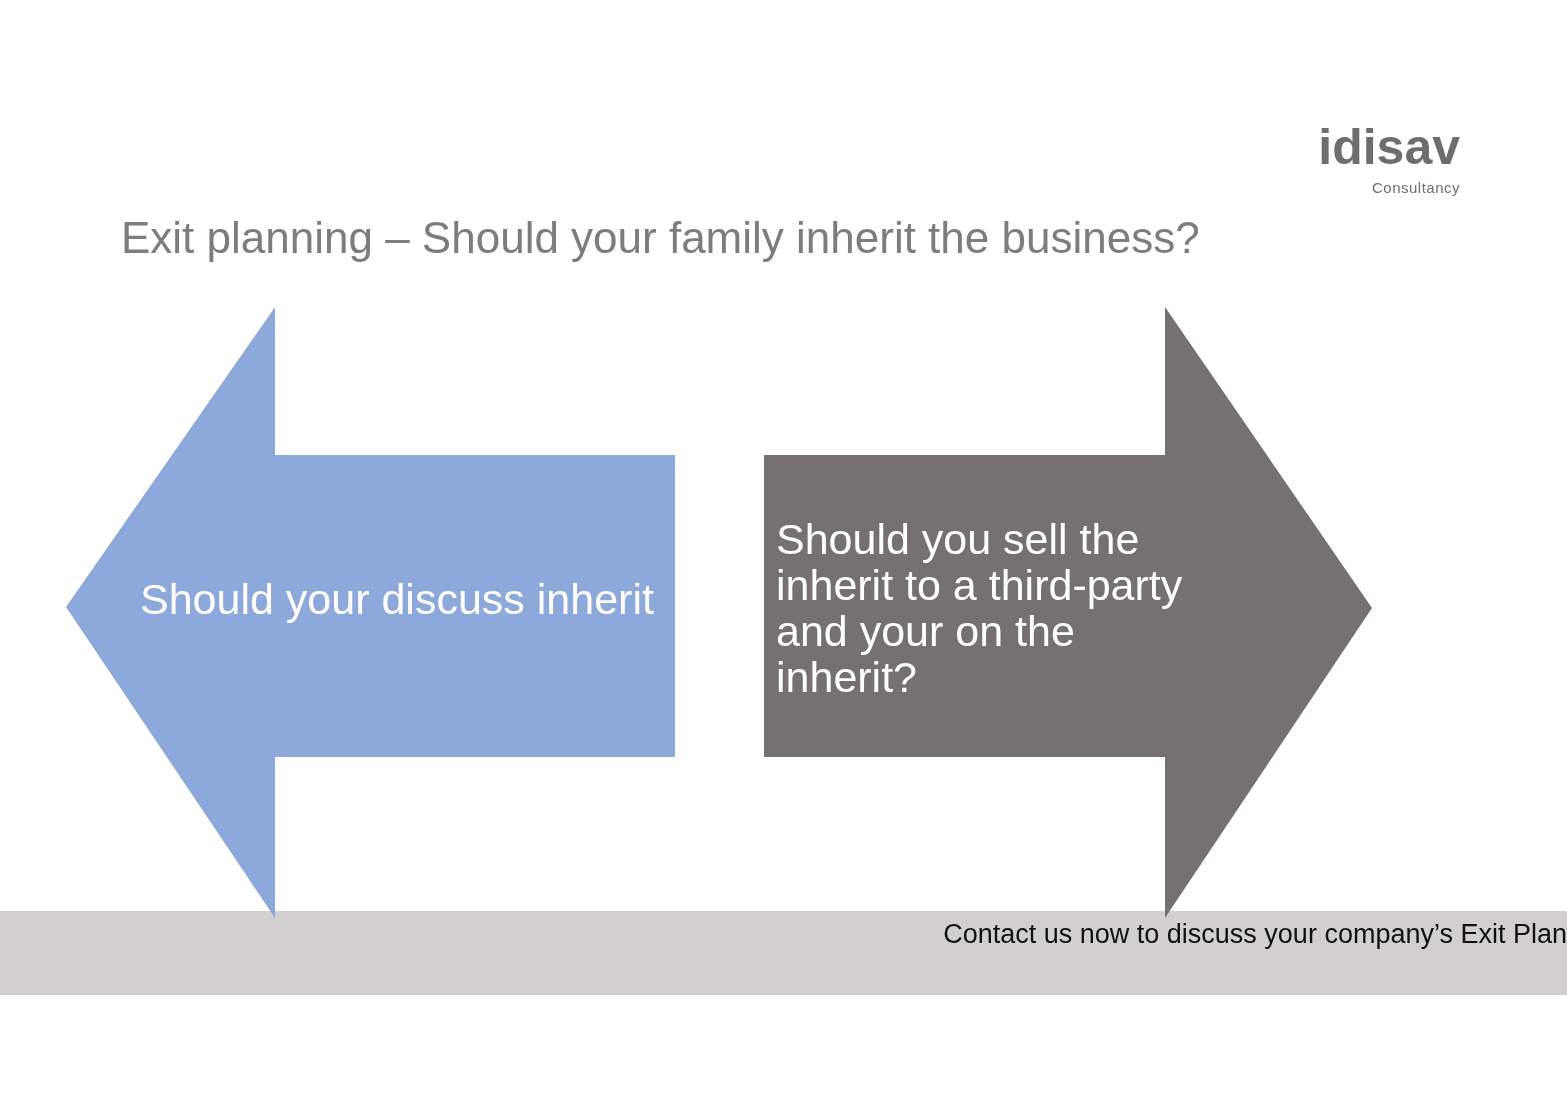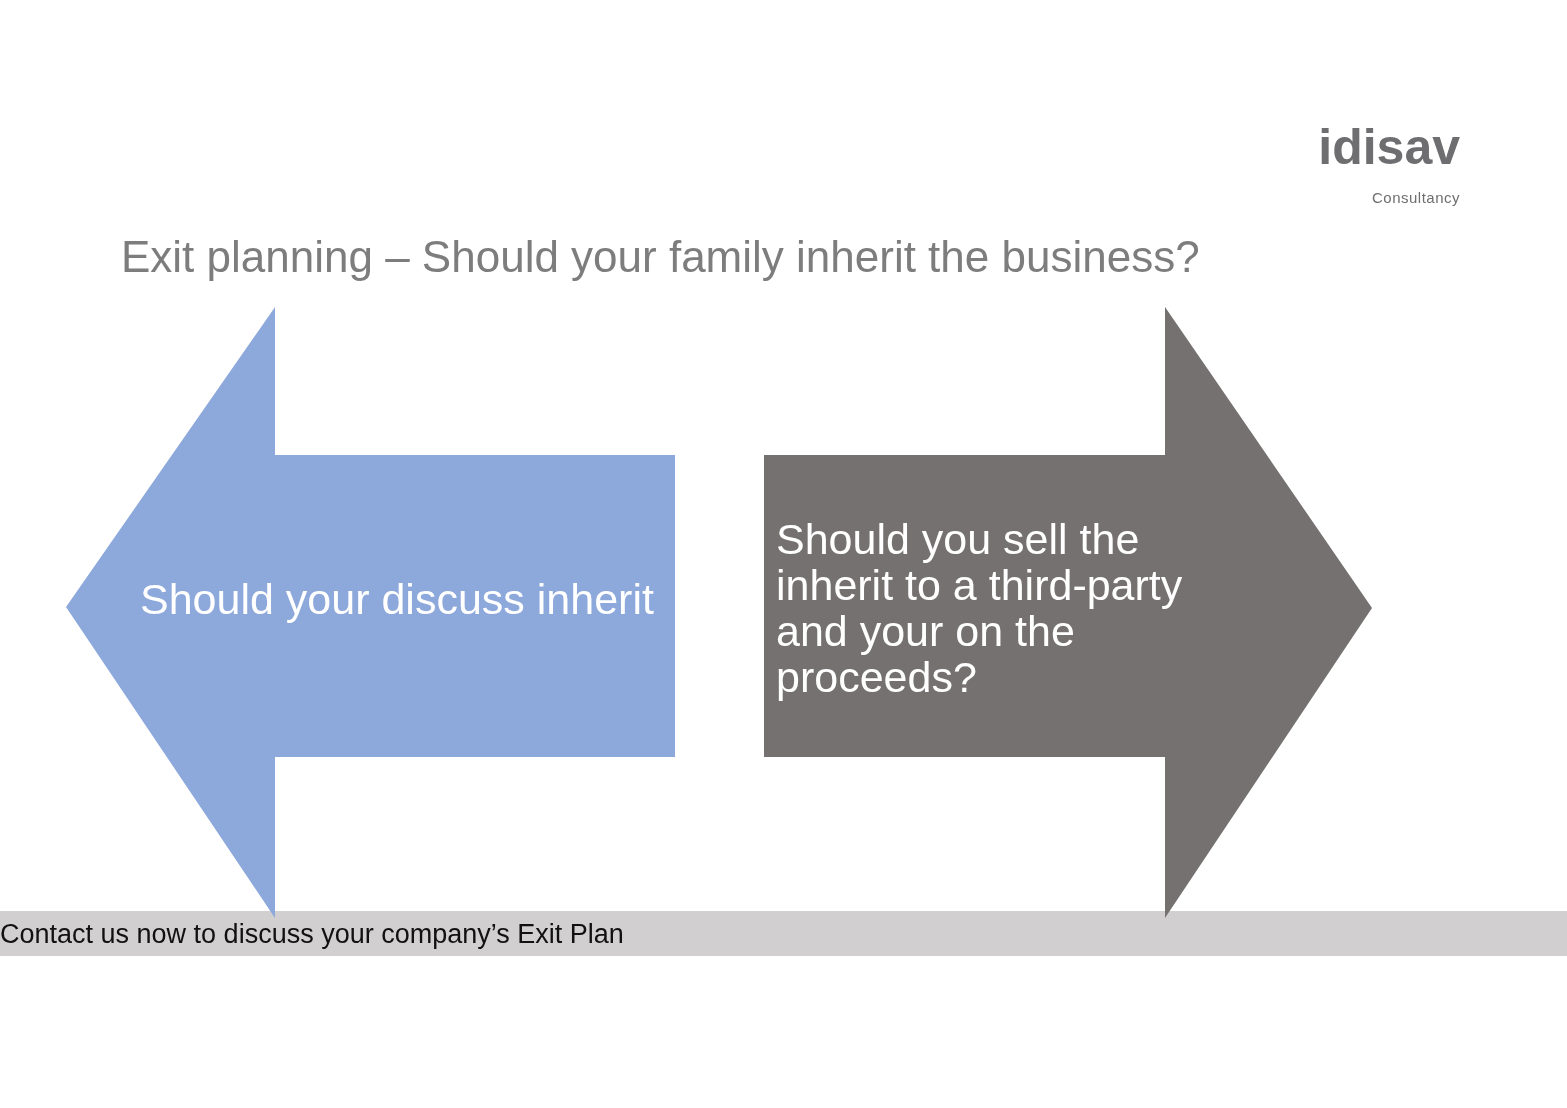--- a/index.html
+++ b/index.html
@@ -4,51 +4,51 @@
 <style>
   html, body {
     margin: 0;
     padding: 0;
     background: #ffffff;
     font-family: "Liberation Sans", sans-serif;
   }
   .slide {
     position: relative;
     width: 1567px;
-    height: 956px;
+    height: 1108px;
     background: var(--background, #ffffff);
     overflow: hidden;
   }
 
   
   .logo {
     position: absolute;
     top: 122px;
     right: 107px;
     text-align: right;
     color: var(--logo-text, #6e6e70);
   }
   .logo-name {
     font-size: 50px;
     font-weight: bold;
     line-height: 1;
     letter-spacing: 0px;
   }
   .logo-tagline {
-    margin-top: 17px;
+    margin-top: 7px;
     font-size: 15px;
     letter-spacing: 0.5px;
     color: var(--logo-text, #6e6e70);
   }
 
   
   .title {
     position: absolute;
     left: 121px;
-    top: 232px;
+    top: 213px;
     width: 1300px;
     font-size: 44px;
     font-weight: 400;
     line-height: 1.15;
     color: var(--title-text, #7d7d7d);
     white-space: nowrap;
   }
 
   
   .footer-bar {
@@ -57,21 +57,21 @@
     top: 911px;
     width: 1567px;
     height: 84px;
     background: var(--footer-bar, #d1cfcf);
   }
   .footer-text {
     position: absolute;
     left: 0;
     top: 918px;
     width: 1567px;
-    text-align: left;
+    text-align: right;
     color: var(--footer-text, #111111);
     font-size: 27px;
     line-height: 33px;
   }
 
   
   .arrow-svg {
     position: absolute;
     display: block;
   }
@@ -123,20 +123,20 @@
   </svg>
 
   <div class="arrow-caption caption-left">
     <div>Should your discuss inherit</div>
   </div>
 
   <div class="arrow-caption caption-right">
     <div>Should you sell the</div>
     <div>inherit to a third-party</div>
     <div>and your on the</div>
-    <div>proceeds?</div>
+    <div>inherit?</div>
   </div>
 
   <div class="footer-text">
     <div>Contact us now to discuss your company’s Exit Plan</div>
   </div>
 
 </div>
 
 </body></html>

